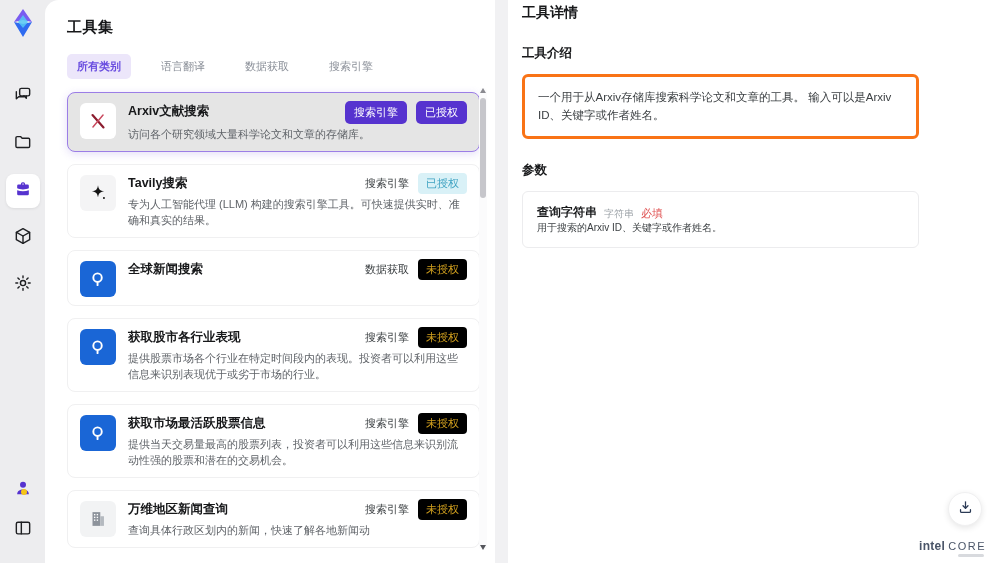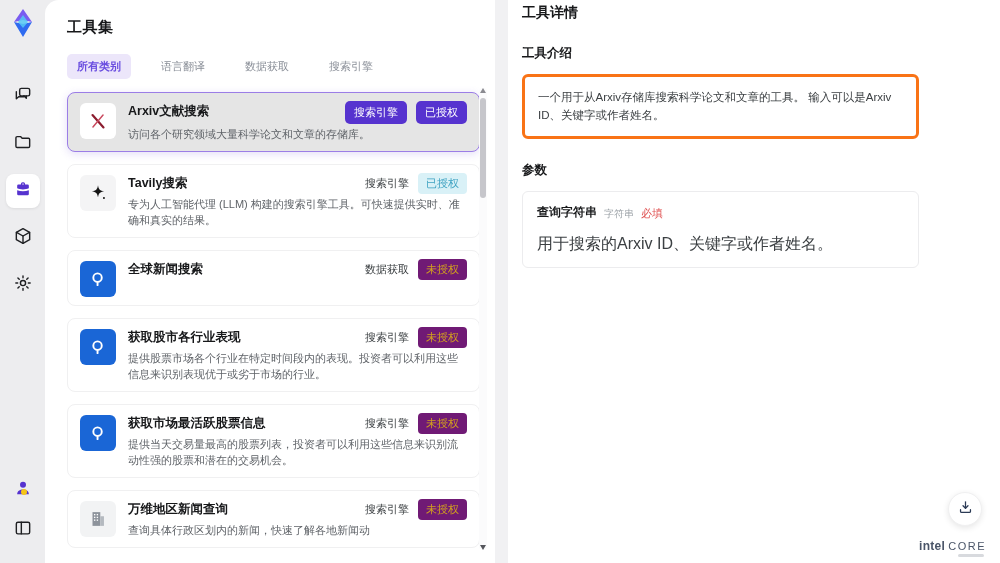--- a/index.html
+++ b/index.html
@@ -33,41 +33,41 @@
   .tile { flex:none; width:36px; height:36px; border-radius:6px; display:flex; align-items:center; justify-content:center; margin-top:2px; }
   .tile svg { width:22px; height:22px; }
   .card-body { flex:1; min-width:0; }
   .card-top { display:flex; justify-content:space-between; align-items:flex-start; }
   .card-name { font-size:12.5px; font-weight:bold; color:#17181a; padding-top:2px; }
   .badges { display:flex; align-items:center; gap:9px; flex:none; margin-left:8px; }
   .cat-text { font-size:11px; color:#3c4043; }
   .pill { font-size:11px; padding:3px 8px; border-radius:4px; white-space:nowrap; }
   .pill.solid { background:#5633cf; color:#fff; padding:4px 9px; border-radius:5px; }
   .pill.ok { background:#d9f1f7; color:#3fa3c2; }
-  .pill.pending { background:#701a75; color:#d2a01e; }
+  .pill.pending { background:#000000; color:#d2a01e; }
   .card-desc { font-size:11px; color:#5f6368; line-height:1.45; margin-top:3px; padding-right:4px; }
 
   
   .scrollbar { position:absolute; left:434px; top:88px; width:8px; height:462px; background:#fbfbfc; border-radius:4px; }
   .scroll-thumb { position:absolute; left:1px; top:10px; width:6px; height:100px; background:#c6c6cb; border-radius:3px; cursor:pointer; }
   .scroll-arrow { position:absolute; left:1px; width:0; height:0; border-left:3px solid transparent; border-right:3px solid transparent; }
   .scroll-arrow.up { top:0; border-bottom:5px solid #8a8a90; }
   .scroll-arrow.down { bottom:0; border-top:5px solid #55565c; }
 
   
   .right-panel { position:absolute; left:463px; top:0; width:433px; height:563px; padding:4px 22px 0 14px; }
   .detail-title { font-size:14px; font-weight:bold; }
   .section-title { font-size:12.5px; font-weight:bold; margin-top:23px; }
   .info-box { margin-top:12px; border:3px solid #f97316; border-radius:6px; padding:11px 13px; font-size:11.5px; color:#3c4043; line-height:1.6; }
   .param-box { margin-top:12px; border:1px solid #ececee; border-radius:6px; padding:12px 14px; }
   .param-head { display:flex; align-items:flex-end; gap:7px; }
   .param-name { font-size:12px; font-weight:bold; }
   .param-type { font-size:10px; color:#9aa0a6; }
   .param-required { font-size:11px; color:#e05252; }
-  .param-desc { font-size:16px; color:#3c4043; margin-top:13px; }
+  .param-desc { font-size:10px; color:#3c4043; margin-top:0; }
 
   
   .download-btn { position:absolute; right:18px; bottom:37px; width:34px; height:34px; border-radius:50%; background:#fff; border:1px solid #f0f0f1; box-shadow:0 2px 6px rgba(0,0,0,.10); display:flex; align-items:center; justify-content:center; cursor:pointer; }
   .download-btn svg { width:17px; height:17px; }
   .intel-logo { position:absolute; right:14px; bottom:10px; display:flex; align-items:baseline; gap:3px; color:#4a5568;margin-left:29px; }
   .intel-word { font-size:12px; font-weight:bold; letter-spacing:.3px; }
   .core-word { font-size:11px; letter-spacing:1.5px; font-weight:normal; }
   .core-sub { position:absolute; right:2px; bottom:-4px; width:26px; height:3px; background:#d8dade; border-radius:2px; }
 </style>
 </head>

